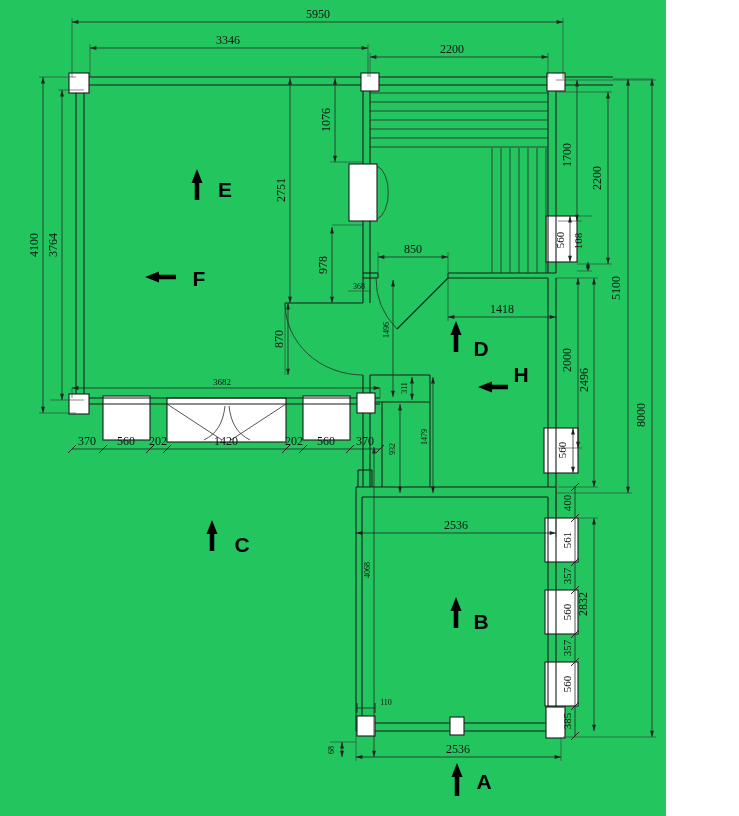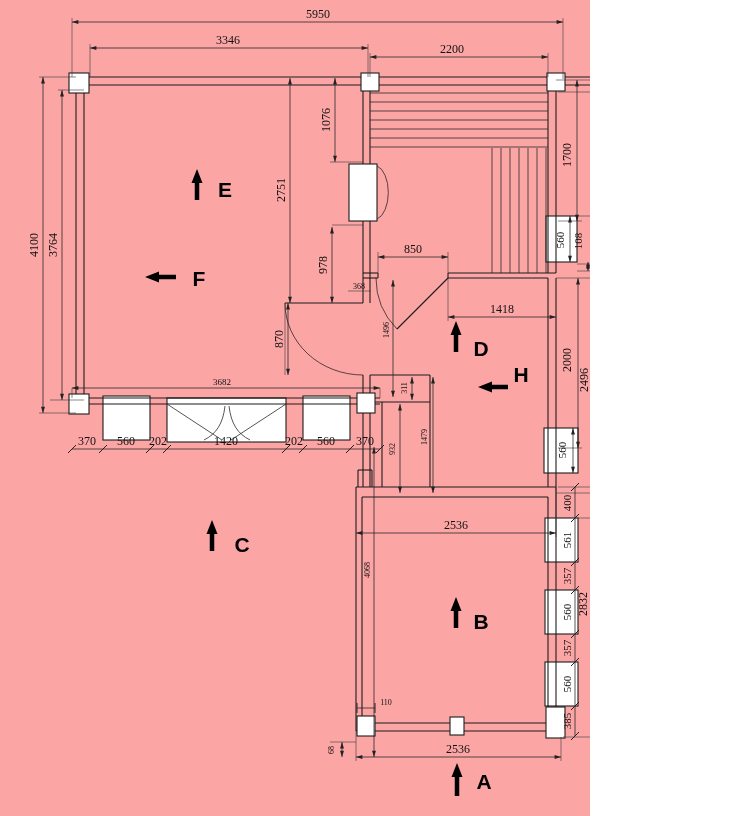--- a/index.html
+++ b/index.html
@@ -1,16 +1,16 @@
 <!DOCTYPE html>
 <html><head>
 <meta charset="utf-8">
 <style>
   html,body{margin:0;padding:0;background:#ffffff;}
-  .page{width:590px;height:816px;position:relative;background:#fca5a5;overflow:hidden;}
+  .page{width:666px;height:816px;position:relative;background:#22c55e;overflow:hidden;}
   svg{position:absolute;top:0;left:0;}
   .wall{stroke:#1c1c1c;stroke-width:1.1;fill:none;}
   .thinline{stroke:#2a2a2a;stroke-width:0.8;fill:none;}
   .ext{stroke:#3a3a3a;stroke-width:0.6;fill:none;}
   .dim{stroke:#222;stroke-width:0.75;fill:none;}
   .tick{stroke:#222;stroke-width:1;fill:none;}
   .box{fill:#ffffff;stroke:#1c1c1c;stroke-width:1.1;}
   .dtxt{font-family:"Liberation Serif",serif;font-size:12px;fill:#111;text-anchor:middle;}
   .dtxt-s{font-family:"Liberation Serif",serif;font-size:9px;fill:#111;text-anchor:middle;}
   .dtxt-xs{font-family:"Liberation Serif",serif;font-size:8px;fill:#111;text-anchor:middle;}

